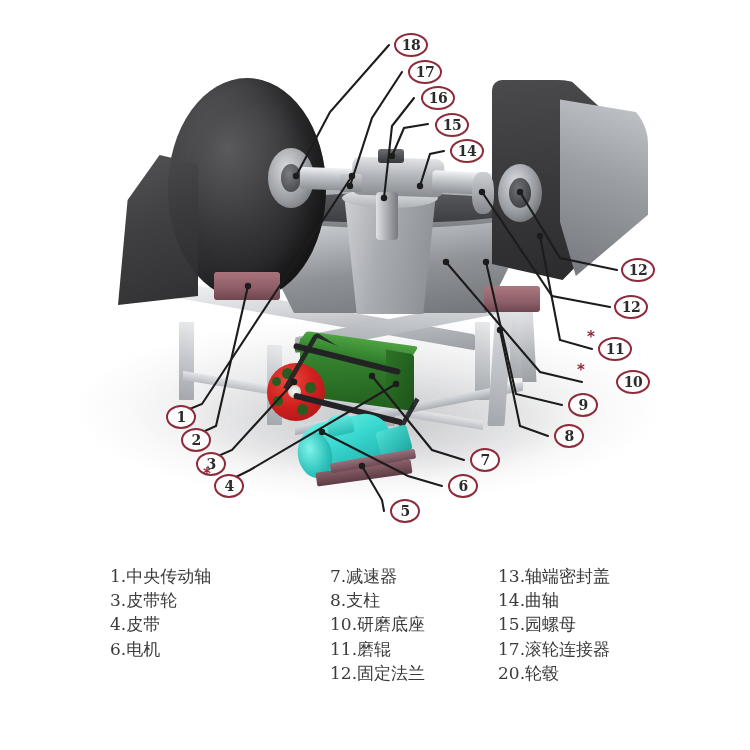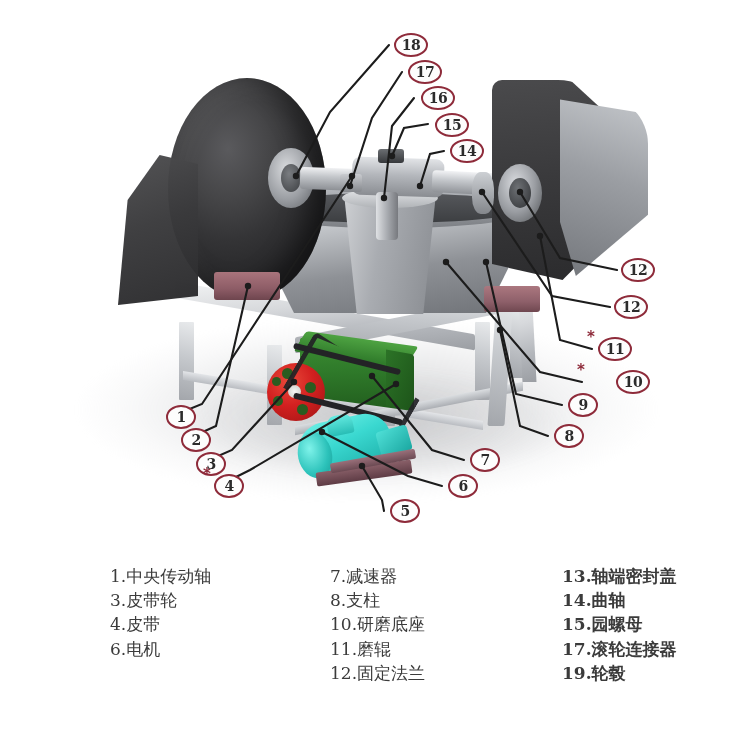--- a/index.html
+++ b/index.html
@@ -39,21 +39,21 @@
        font-family:"DejaVu Sans","Liberation Sans",sans-serif;}
 
   
   #leads{position:absolute;left:0;top:0;width:750px;height:545px;z-index:30;}
 
   
   #legend{position:absolute;left:0;top:548px;width:750px;height:202px;}
   .lcol{position:absolute;top:16px;}
   .lcol.c1{left:110px;}
   .lcol.c2{left:330px;}
-  .lcol.c3{left:562px;font-weight:bold;}
+  .lcol.c3{left:498px;}
   .litem{font-size:17px;line-height:24.2px;color:#3b3b3b;white-space:nowrap;
          font-family:"DejaVu Serif","Liberation Serif",serif;}
   .litem .num{letter-spacing:0px;}
 </style>
 </head>
 <body>
 
 <div id="root">
 
   <div id="illus">
@@ -302,17 +302,17 @@
         <div class="litem"><span class="num">8.</span><span>支柱</span></div>
         <div class="litem"><span class="num">10.</span><span>研磨底座</span></div>
         <div class="litem"><span class="num">11.</span><span>磨辊</span></div>
         <div class="litem"><span class="num">12.</span><span>固定法兰</span></div>
       </div>
     <div class="lcol c3">
         <div class="litem"><span class="num">13.</span><span>轴端密封盖</span></div>
         <div class="litem"><span class="num">14.</span><span>曲轴</span></div>
         <div class="litem"><span class="num">15.</span><span>园螺母</span></div>
         <div class="litem"><span class="num">17.</span><span>滚轮连接器</span></div>
-        <div class="litem"><span class="num">19.</span><span>轮毂</span></div>
+        <div class="litem"><span class="num">20.</span><span>轮毂</span></div>
       </div>
   </div>
 
 </div>
 
 </body></html>

